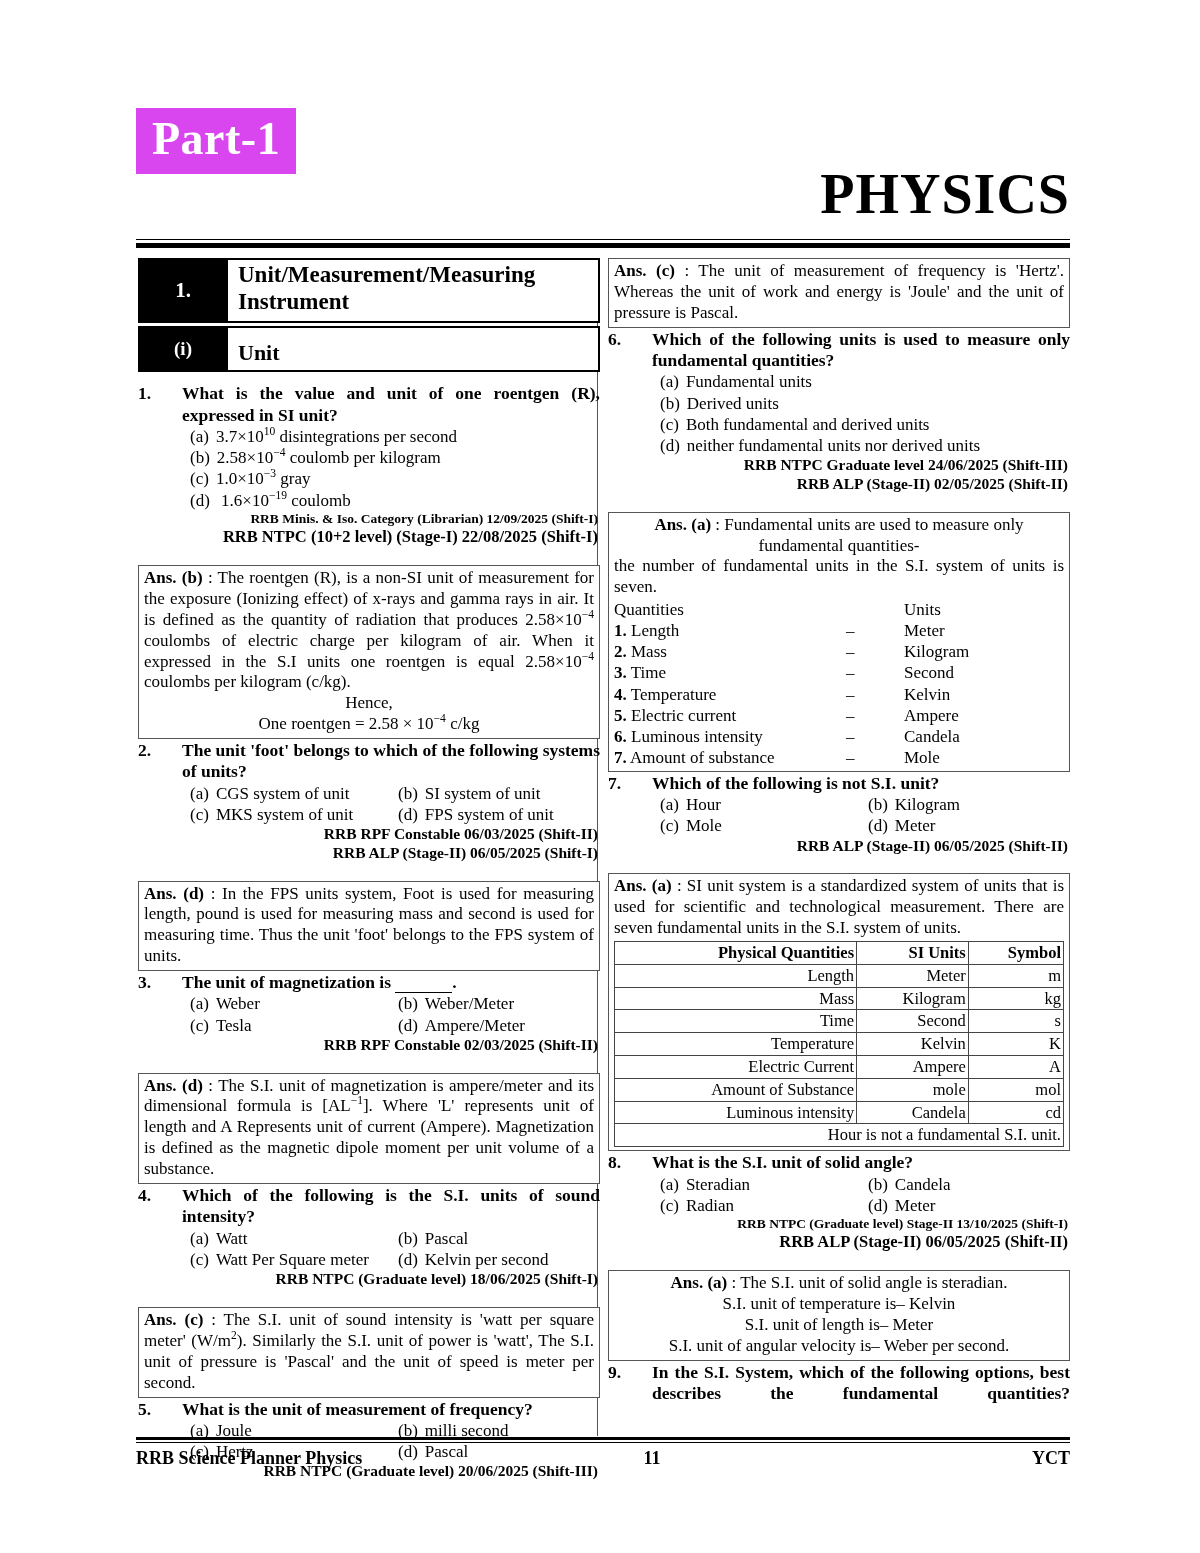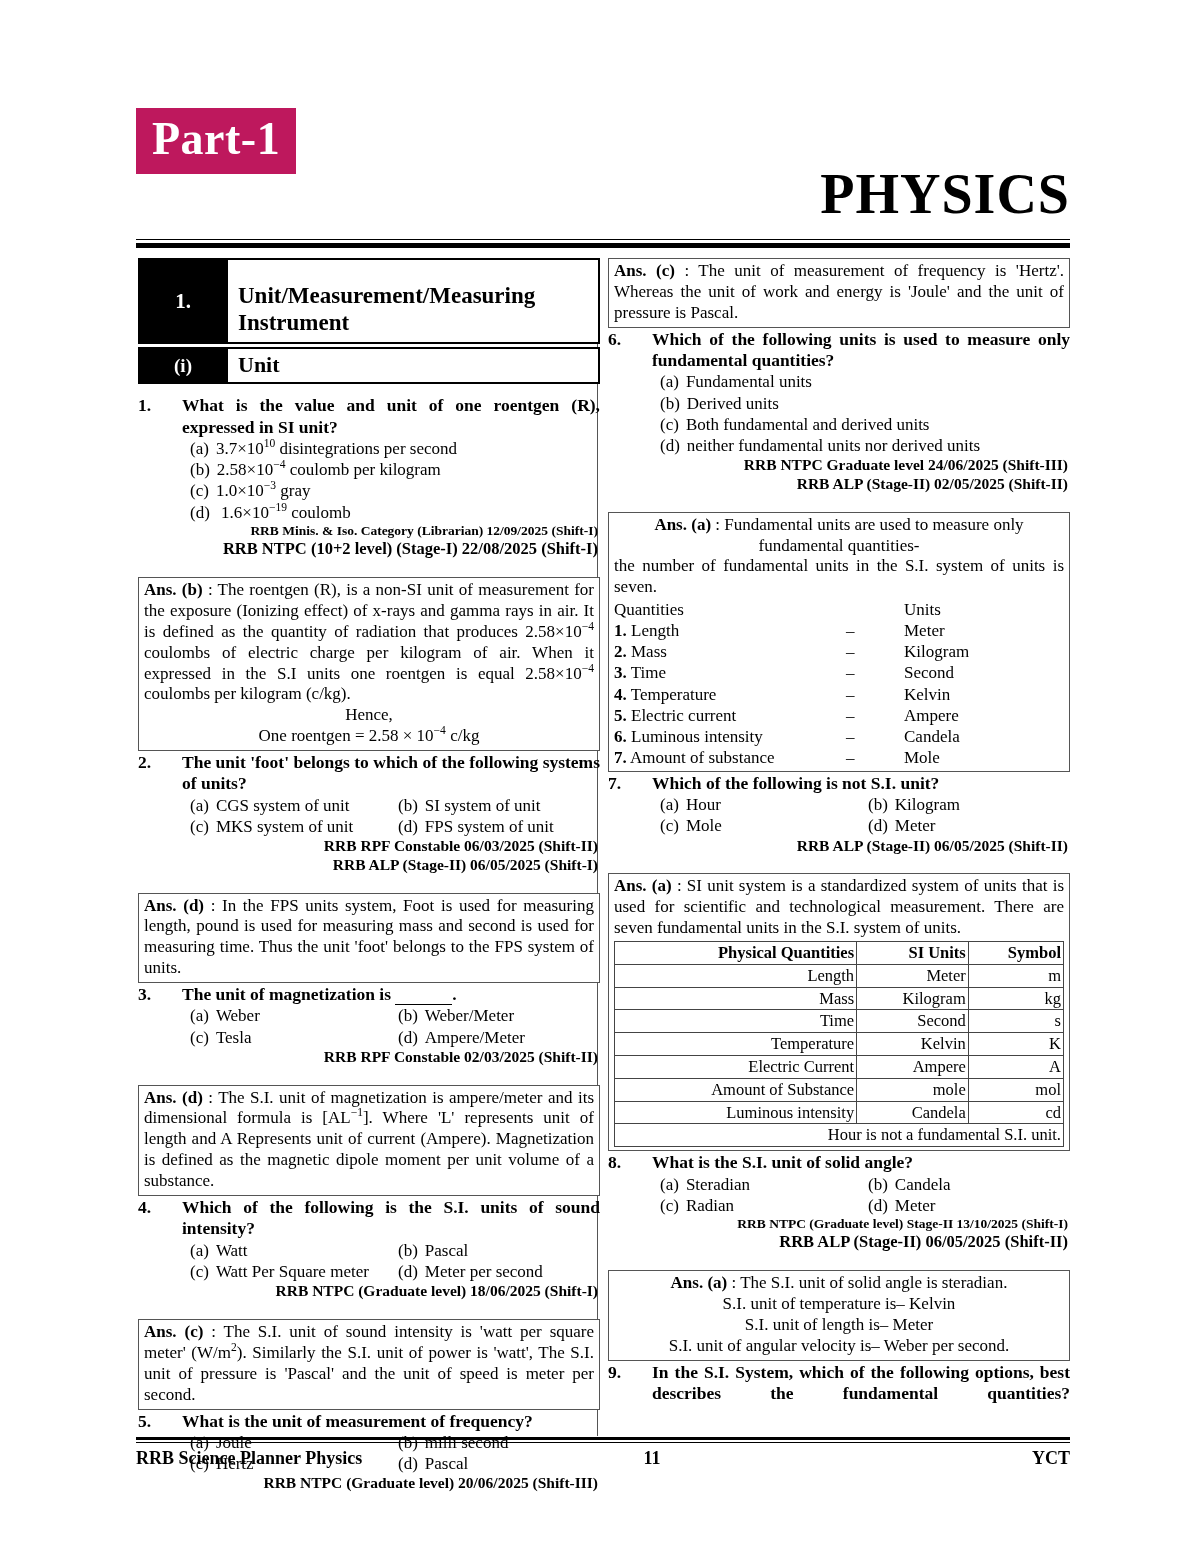--- a/index.html
+++ b/index.html
@@ -25,21 +25,21 @@
   
   .masthead {
     position: absolute;
     left: 136px; top: 108px;
     width: 934px;
     height: 120px;
   }
   .part-badge {
     position: absolute;
     left: 0; top: 0;
-    background: #be185d;
+    background: #d946ef;
     color: #fff;
     font-weight: bold;
     font-size: 46px;
     line-height: 1;
     padding: 8px 16px 12px 16px;
     letter-spacing: 0.5px;
     font-family: "Liberation Serif", serif;
   }
   .subject-title {
     position: absolute;
@@ -97,27 +97,27 @@
     flex: 0 0 86px;
     display: flex;
     align-items: center;
     justify-content: center;
     border-right: 2px solid #000;
     padding: 6px 0;
   }
   .chapter-title {
     font-weight: bold;
     font-size: 23px;
-    padding: 22px 8px 6px 10px;
+    padding: 1px 8px 6px 10px;
     line-height: 1.18;
     flex: 1 1 auto;
   }
   .sub-box { margin-bottom: 11px; }
   .sub-box .chapter-num { font-size: 19px; padding: 3px 0; }
-  .sub-box .chapter-title { font-size: 22px; padding: 3px 8px 4px 10px; }
+  .sub-box .chapter-title { font-size: 22px; padding: 12px 8px 4px 10px; }
 
   
   .q { margin-bottom: 1px; }
   .q-head {
     display: flex;
     font-weight: bold;
     font-size: 17.5px;
     line-height: 1.22;
   }
   .q-num {
@@ -381,21 +381,21 @@
             <span>Pascal</span>
           </div>
         </div>
         <div class="opt-row">
           <div class="opt">
             <span class="opt-lab">(c)</span>
             <span>Watt Per Square meter</span>
           </div>
           <div class="opt">
             <span class="opt-lab">(d)</span>
-            <span>Meter per second</span>
+            <span>Kelvin per second</span>
           </div>
         </div>
       </div>
       <div class="ref">RRB NTPC (Graduate level) 18/06/2025 (Shift-I)</div>
       <div class="ans">
         <b>Ans. (c)</b><span> : The S.I. unit of sound intensity is 'watt per square meter' (W/m<sup>2</sup>). Similarly the S.I. unit of power is 'watt', The S.I. unit of pressure is 'Pascal' and the unit of speed is meter per second.</span>
       </div>
     </div>
 
     <div class="q">

